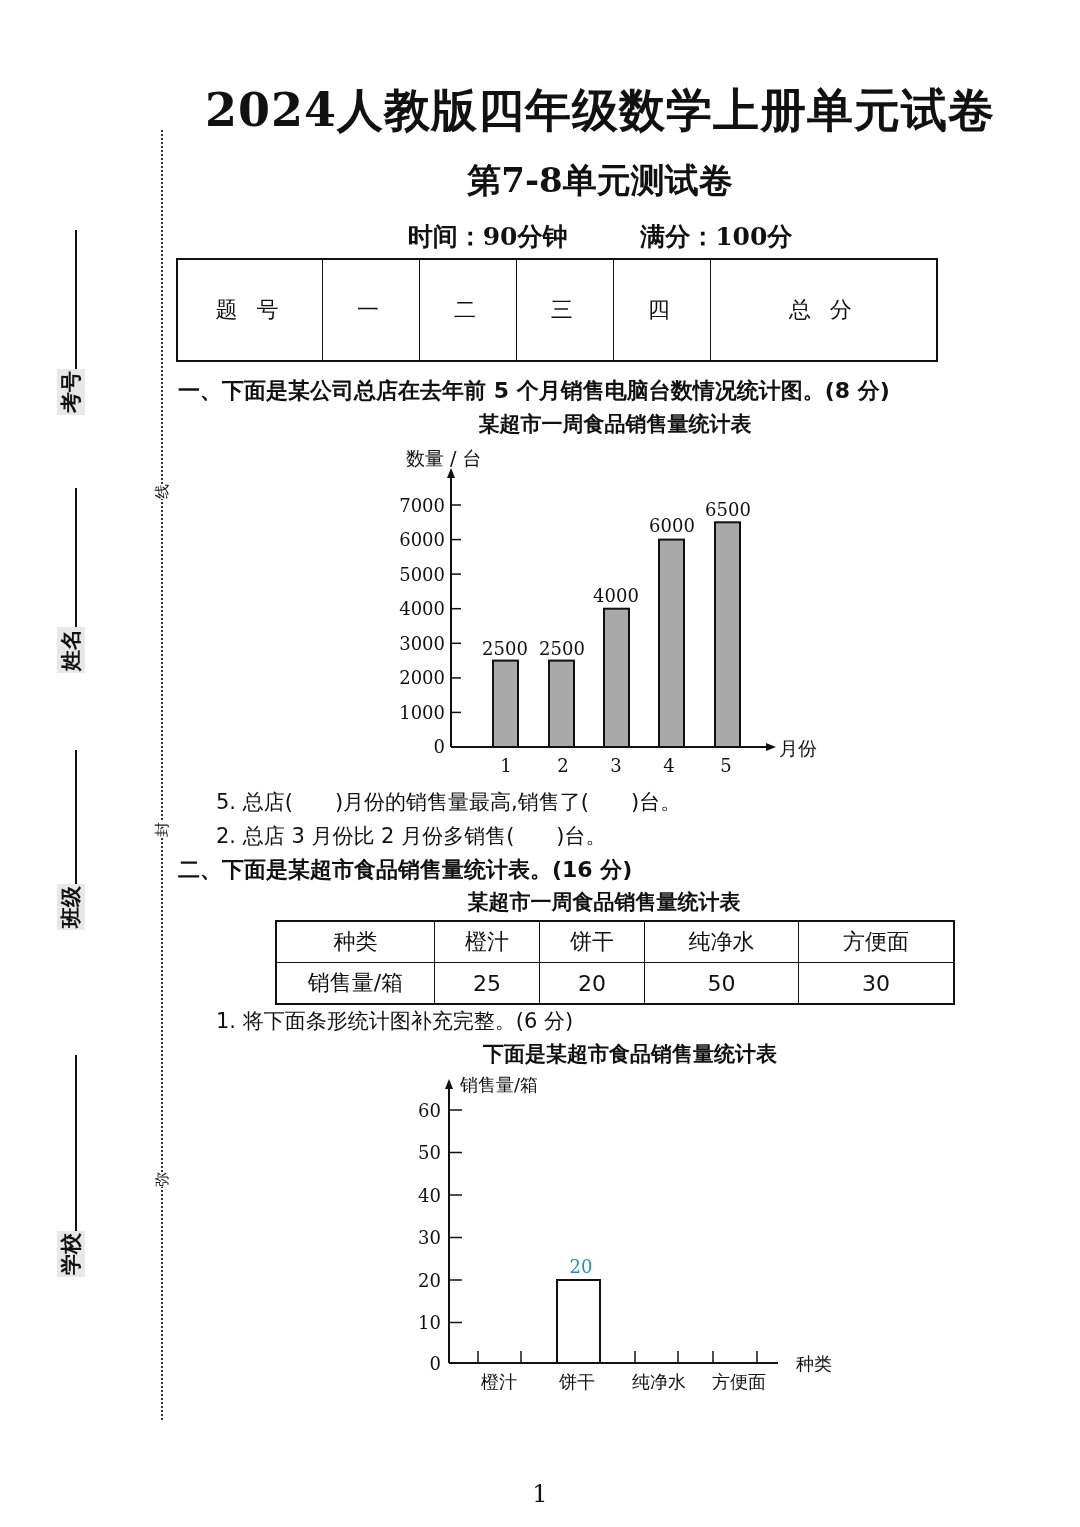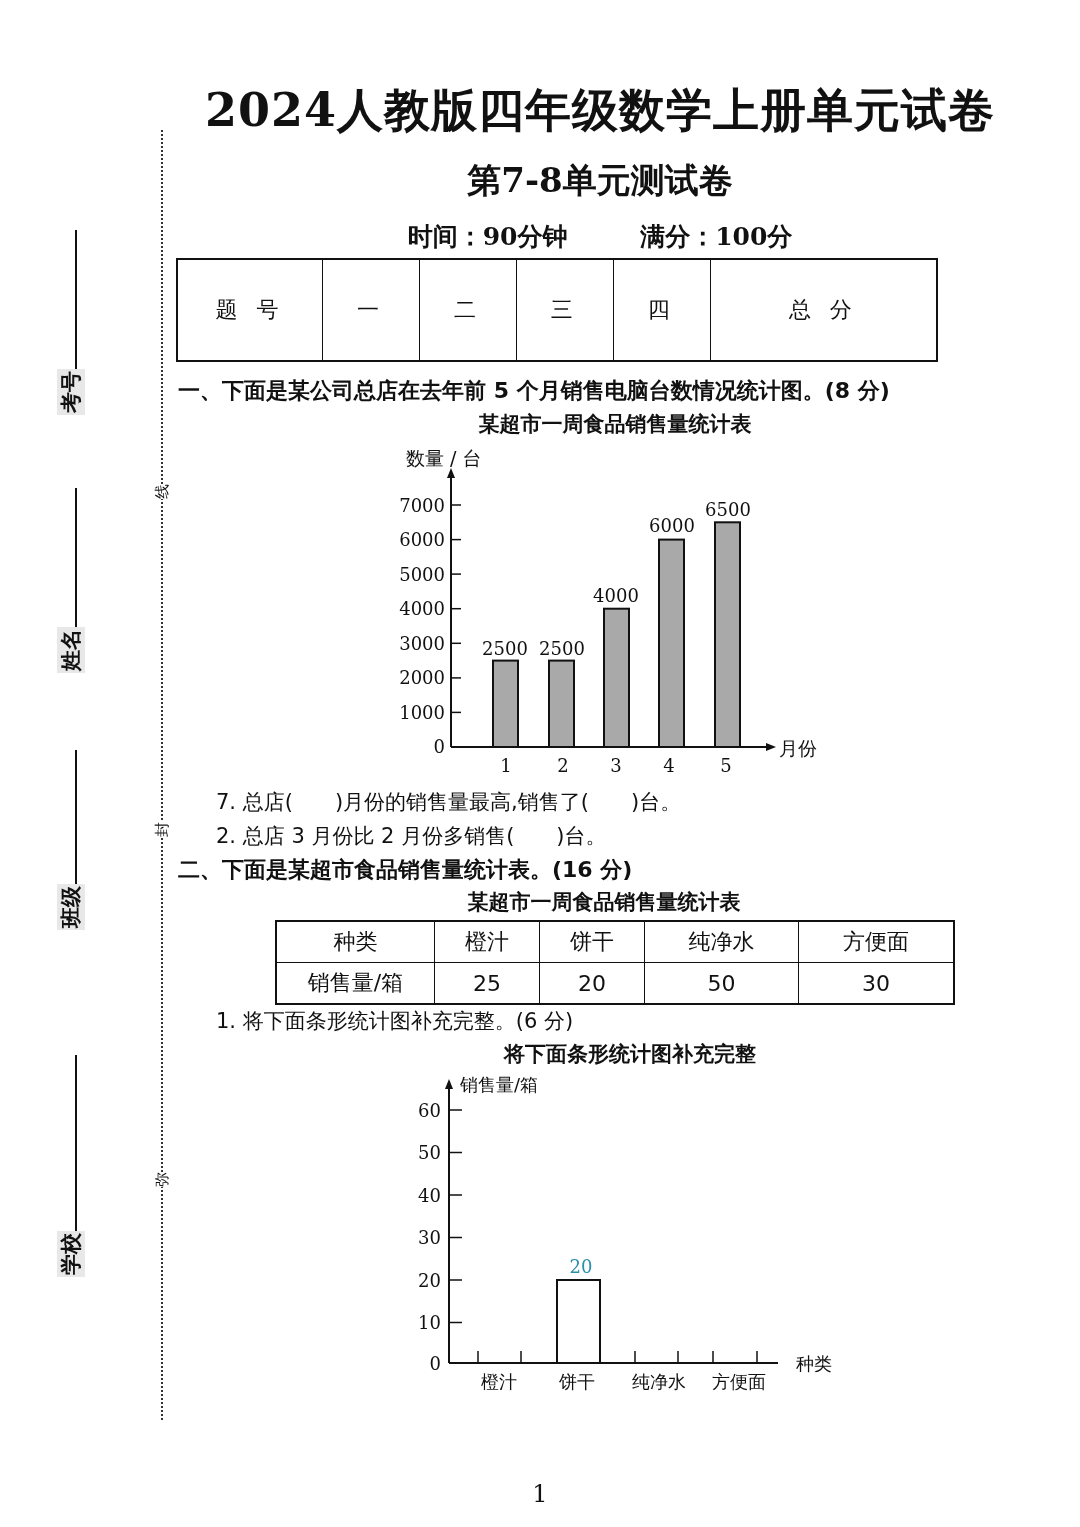--- a/index.html
+++ b/index.html
@@ -114,21 +114,21 @@
     <g text-anchor="middle" font-size="18">
       <text x="116" y="332">1</text>
       <text x="173" y="332">2</text>
       <text x="226" y="332">3</text>
       <text x="279" y="332">4</text>
       <text x="336" y="332">5</text>
     </g>
   </g>
 </svg>
 
-<div class="abs q-text" style="left:216px;top:788px;">7. 总店(　　)月份的销售量最高,销售了(　　)台。</div>
+<div class="abs q-text" style="left:216px;top:788px;">5. 总店(　　)月份的销售量最高,销售了(　　)台。</div>
 <div class="abs q-text" style="left:216px;top:822px;">2. 总店 3 月份比 2 月份多销售(　　)台。</div>
 
 <div class="abs q-title" style="left:178px;top:855px;">二、下面是某超市食品销售量统计表。(16 分)</div>
 <div class="abs chart-title" style="left:389px;width:430px;top:888px;">某超市一周食品销售量统计表</div>
 
 <table class="food">
   <tbody>
       <tr>
     <td style="width:155px;">种类</td>
     <td>橙汁</td>
@@ -140,21 +140,21 @@
     <td>销售量/箱</td>
     <td>25</td>
     <td>20</td>
     <td>50</td>
     <td>30</td>
   </tr>
 </tbody>
   </table>
 
 <div class="abs q-text" style="left:216px;top:1007px;">1. 将下面条形统计图补充完整。(6 分)</div>
-<div class="abs chart-title" style="left:415px;width:430px;top:1040px;">将下面条形统计图补充完整</div>
+<div class="abs chart-title" style="left:415px;width:430px;top:1040px;">下面是某超市食品销售量统计表</div>
 
 <svg class="abs" style="left:400px;top:1070px;" width="460" height="330" viewBox="0 0 460 330">
   <g font-family="DejaVu Serif, serif" font-size="18" fill="#111">
     <text x="60" y="21" font-family="DejaVu Sans, sans-serif" font-size="18">销售量/箱</text>
     <line x1="49" y1="293" x2="49" y2="14" stroke="#111" stroke-width="2"></line>
     <polygon points="49,9 45,19 53,19" fill="#111"></polygon>
     <line x1="49" y1="293" x2="378" y2="293" stroke="#111" stroke-width="2"></line>
     <text x="396" y="300" font-family="DejaVu Sans, sans-serif" font-size="18">种类</text>
     <g stroke="#111" stroke-width="1.5">
       <line x1="49" y1="40" x2="62" y2="40"></line>

